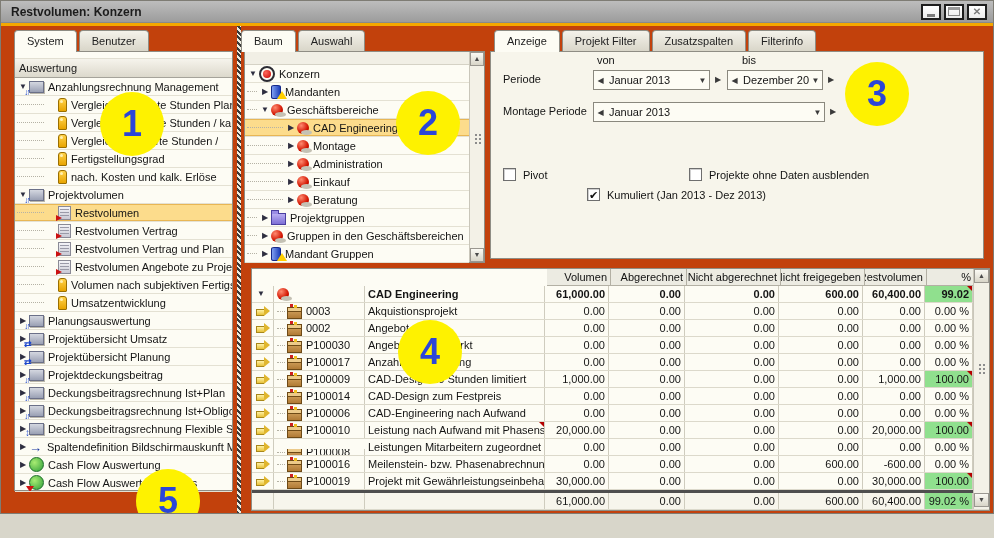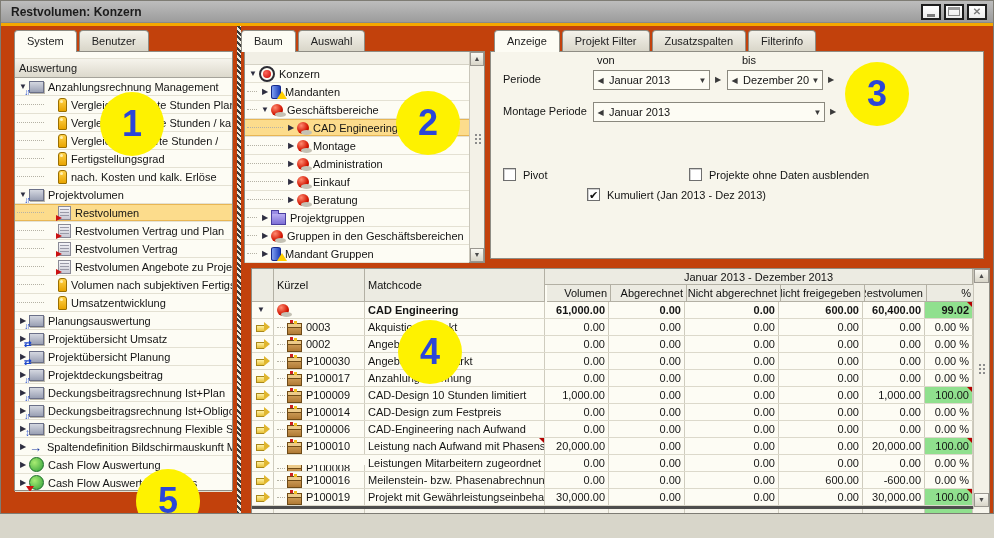--- a/index.html
+++ b/index.html
@@ -170,27 +170,27 @@
         <div class="tree-row sel">
           <span class="conn" style="width: 27px;"></span>
           <span class="exp"></span>
           <span class="ic ic-doc"></span>
           <span class="lbl">Restvolumen</span>
         </div>
         <div class="tree-row">
           <span class="conn" style="width: 27px;"></span>
           <span class="exp"></span>
           <span class="ic ic-doc"></span>
+          <span class="lbl">Restvolumen Vertrag</span>
+        </div>
+        <div class="tree-row">
+          <span class="conn" style="width: 27px;"></span>
+          <span class="exp"></span>
+          <span class="ic ic-doc"></span>
           <span class="lbl">Restvolumen Vertrag und Plan</span>
-        </div>
-        <div class="tree-row">
-          <span class="conn" style="width: 27px;"></span>
-          <span class="exp"></span>
-          <span class="ic ic-doc"></span>
-          <span class="lbl">Restvolumen Vertrag</span>
         </div>
         <div class="tree-row">
           <span class="conn" style="width: 27px;"></span>
           <span class="exp"></span>
           <span class="ic ic-doc"></span>
           <span class="lbl">Restvolumen Angebote zu Projekt</span>
         </div>
         <div class="tree-row">
           <span class="conn" style="width: 27px;"></span>
           <span class="exp"></span>
@@ -375,26 +375,20 @@
     <div class="cb" id="cb0" style="left:12px;top:116px;"></div>
     <span class="cblabel" style="left:32px;top:117px;">Pivot</span>
     <div class="cb" id="cb1" style="left:198px;top:116px;"></div>
     <span class="cblabel" style="left:218px;top:117px;">Projekte ohne Daten ausblenden</span>
     <div class="cb" id="cb2" style="left:96px;top:136px;">✔</div>
     <span class="cblabel" style="left:116px;top:137px;">Kumuliert (Jan 2013 - Dez 2013)</span>
   </div>
 
   <div id="table">
     <div class="thead">
-      <div class="trow" style="height:16px;border-bottom:none;">
-        <div class="cell" style="width:22px;height:33px;"></div>
-        <div class="cell" style="width:91px;height:33px;">Kürzel</div>
-        <div class="cell" style="width:180px;height:33px;">Matchcode</div>
-        <div class="cell" style="width:428px;height:16px;justify-content:center;">Januar 2013 - Dezember 2013</div>
-      </div>
       <div class="trow" style="height:17px;border-bottom:none;">
         <div style="width:295px;flex:none;"></div>
         <div id="value-cols" style="display:flex;">
             <div class="cell num" style="width: 64px;">Volumen</div>
             <div class="cell num" style="width: 76px;">Abgerechnet</div>
             <div class="cell num" style="width: 94px;">Nicht abgerechnet</div>
             <div class="cell num" style="width: 84px;">Nicht freigegeben</div>
             <div class="cell num" style="width: 62px;">Restvolumen</div>
             <div class="cell num" style="width: 48px;">%</div>
           </div>

